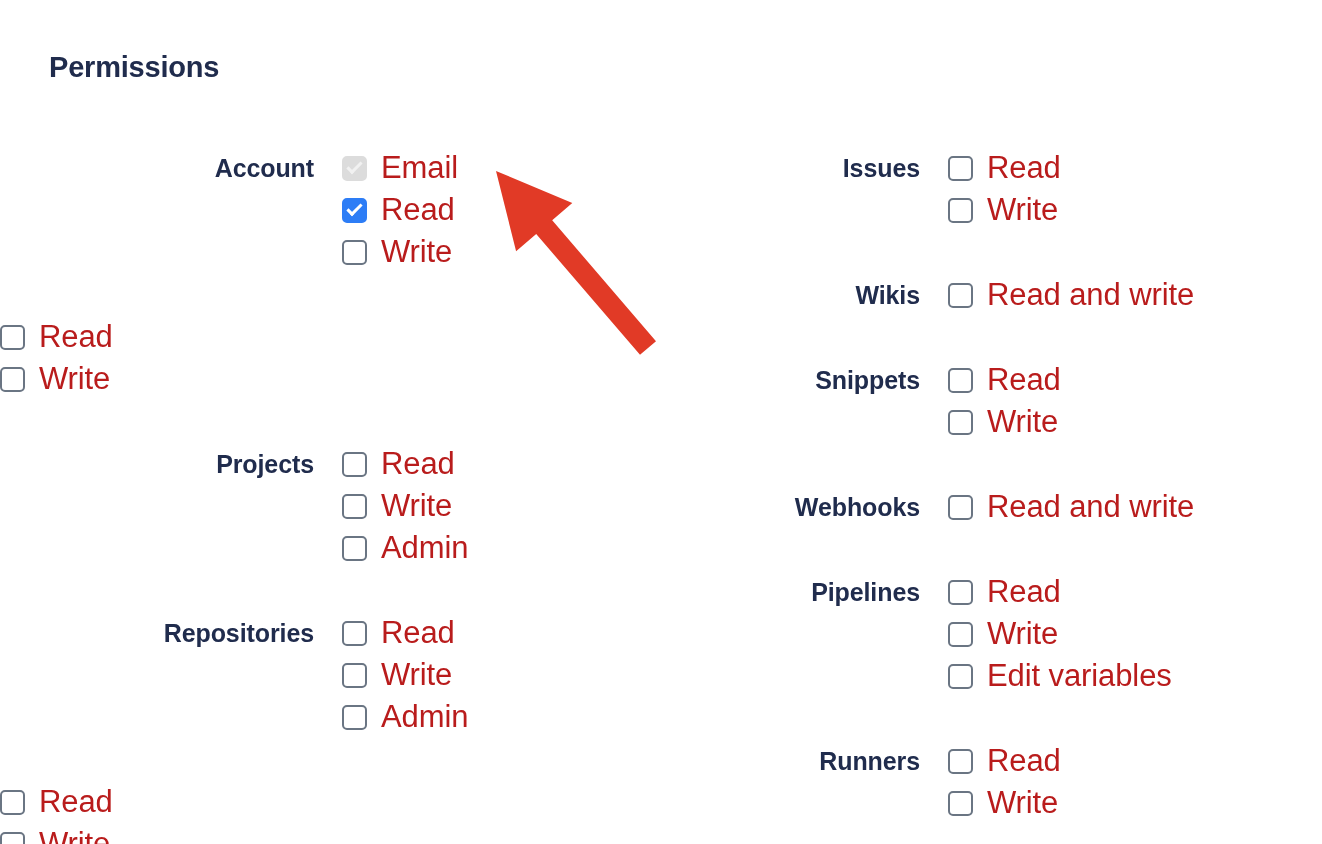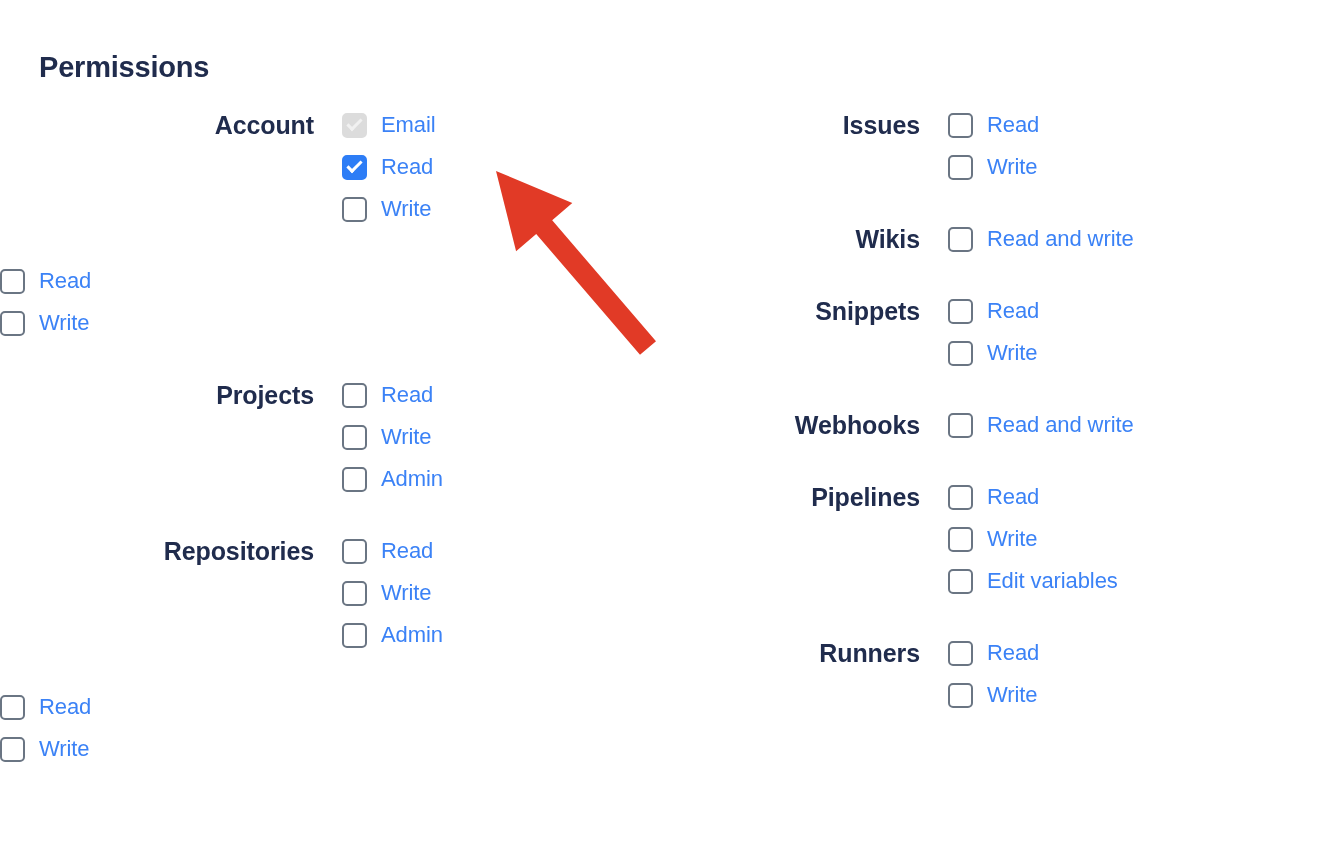--- a/index.html
+++ b/index.html
@@ -13,21 +13,21 @@
     width: 1322px;
     height: 844px;
     position: relative;
     overflow: hidden;
     font-family: "Liberation Sans", sans-serif;
     -webkit-font-smoothing: antialiased;
   }
 
   #page-title {
     position: absolute;
-    left: 39px;
+    left: 49px;
     top: 50px;
     font-size: 29px;
     font-weight: bold;
     color: #202c4d;
     letter-spacing: -0.2px;
     line-height: 34px;
   }
 
   .columns {
     position: absolute;
@@ -42,20 +42,21 @@
   }
   .col-left  { left: 0px;   width: 660px; }
   .col-right { left: 668px; width: 662px; }
 
   
   .perm-group {
     display: flex;
     flex-direction: row;
     align-items: flex-start;
     margin-bottom: 30px;
+    margin-top: 43px;
   }
   .col-left  .perm-group { padding-left: 0px; }
   .col-right .perm-group { padding-left: 0px; }
 
   .group-label {
     text-align: right;
     font-size: 25px;
     font-weight: bold;
     color: #202c4d;
     line-height: 42px;
@@ -102,22 +103,22 @@
     height: 8px;
     border-left: 3.5px solid #ffffff;
     border-bottom: 3.5px solid #ffffff;
     transform: rotate(-45deg);
     display: none;
   }
   .cb.checked .tick { display: block; border-color: #ffffff; }
   .cb.disabled .tick { display: block; border-color: #f1f1f1; }
 
   .opt-label {
-    font-size: 22px;
-    color: #3b82f6;
+    font-size: 31px;
+    color: #b91c1c;
     line-height: 30px;
     white-space: nowrap;
     letter-spacing: -0.1px;
   }
 
   
   #annotation-arrow {
     position: absolute;
     left: 0;
     top: 0;

